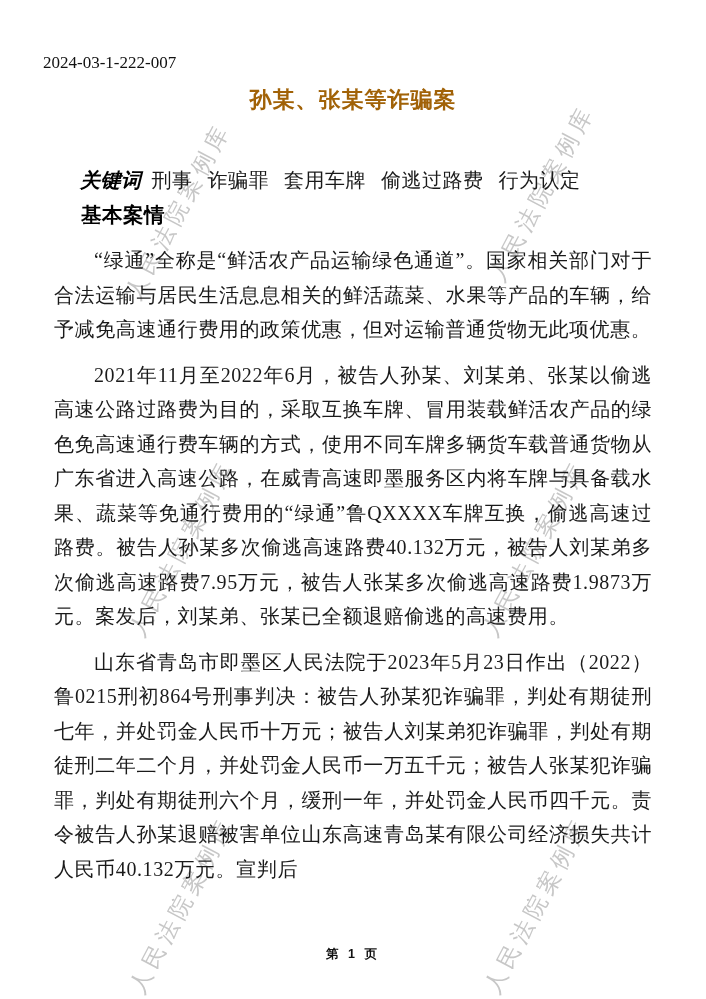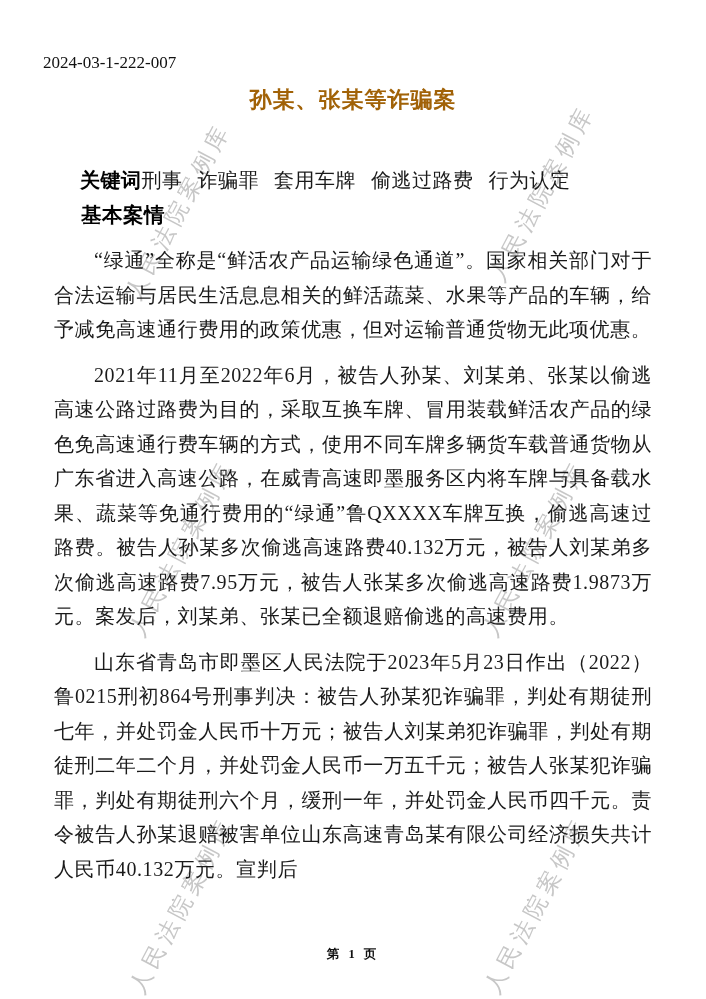--- a/index.html
+++ b/index.html
@@ -79,20 +79,22 @@
     margin-top: 49px;
     font-size: 20px;
     line-height: 34.5px;
     text-indent: 1.85em;
     letter-spacing: 0.5px;
   }
   .kw-label {
     font-family: "Liberation Sans", "DejaVu Sans", sans-serif;
     font-weight: bold;
     color: #000000;
+    margin-right: 10px;
+    font-style: italic;
   }
   .kw {
     margin-right: 15px;
     color: #1a1a1a;
   }
   .section-heading {
     margin: 0;
     text-indent: 1.85em;
     font-family: "Liberation Sans", "DejaVu Sans", sans-serif;
     font-weight: bold;
@@ -110,21 +112,21 @@
     text-align: justify;
     color: #1a1a1a;
   }
   .footer {
     position: absolute;
     left: 0;
     right: 0;
     bottom: 37px;
     z-index: 1;
     text-align: center;
-    font-family: Liberation Serif, serif;
+    font-family: Liberation Sans, sans-serif;
     font-weight: bold;
     font-size: 12.5px;
     line-height: 15px;
     letter-spacing: 3px;
     color: #111111;
   }
 </style>
 </head>
 <body>
 

